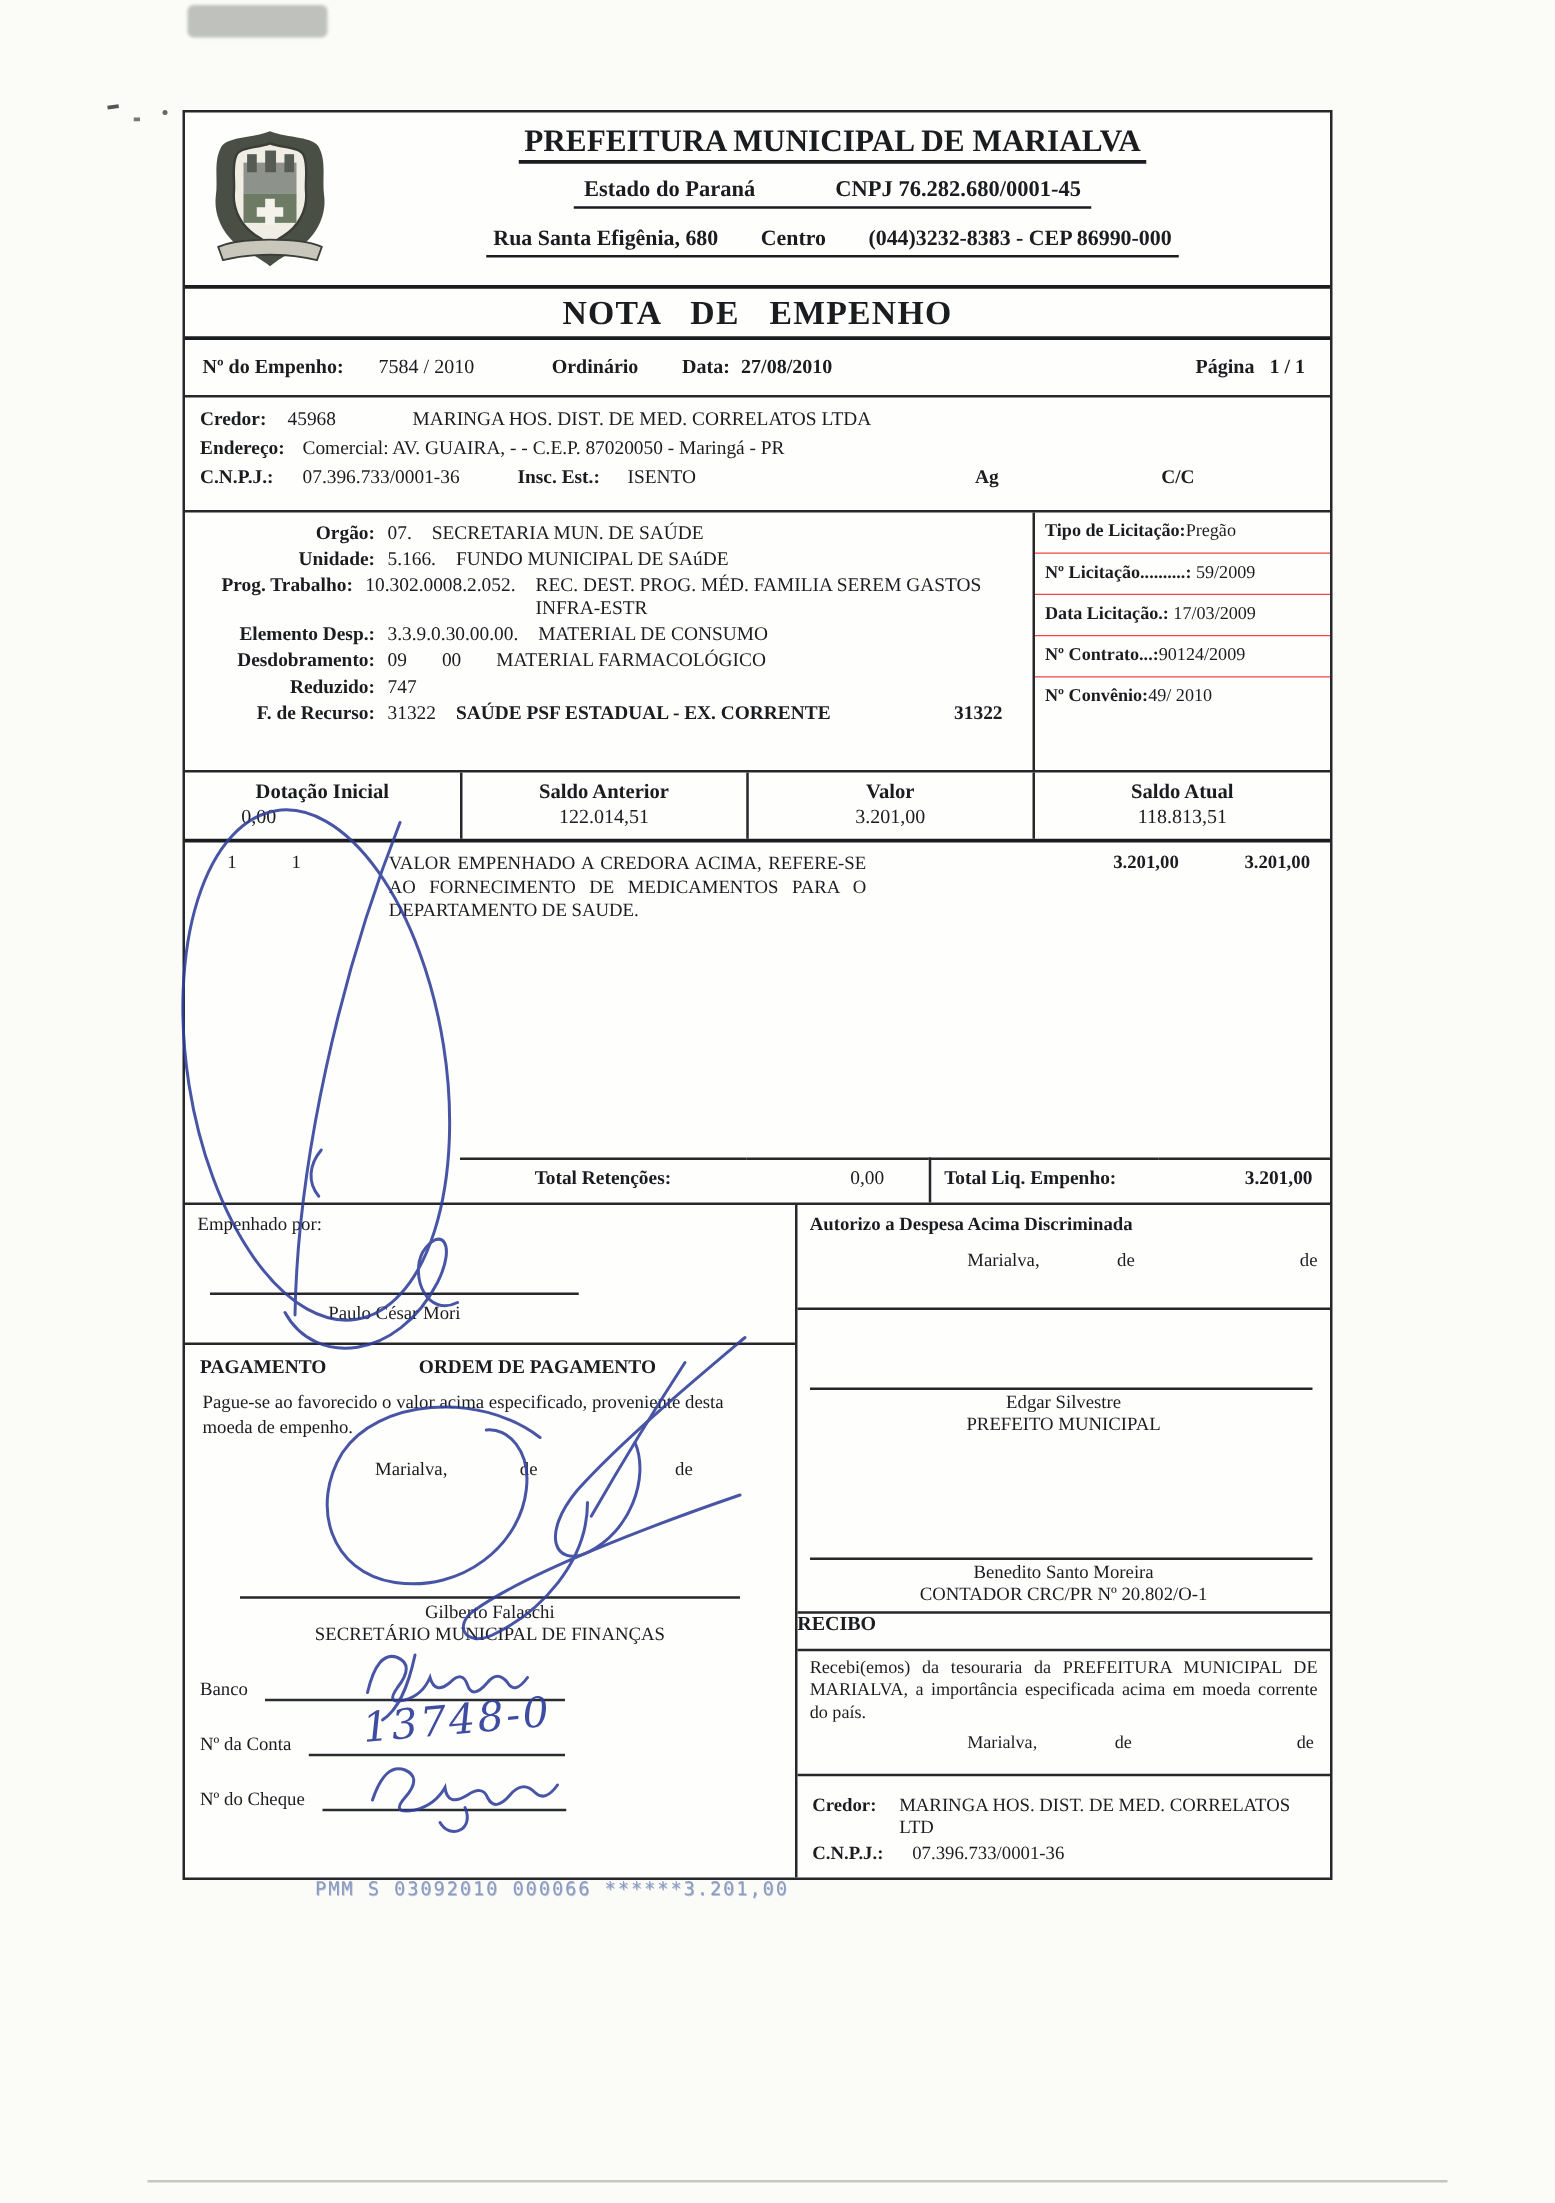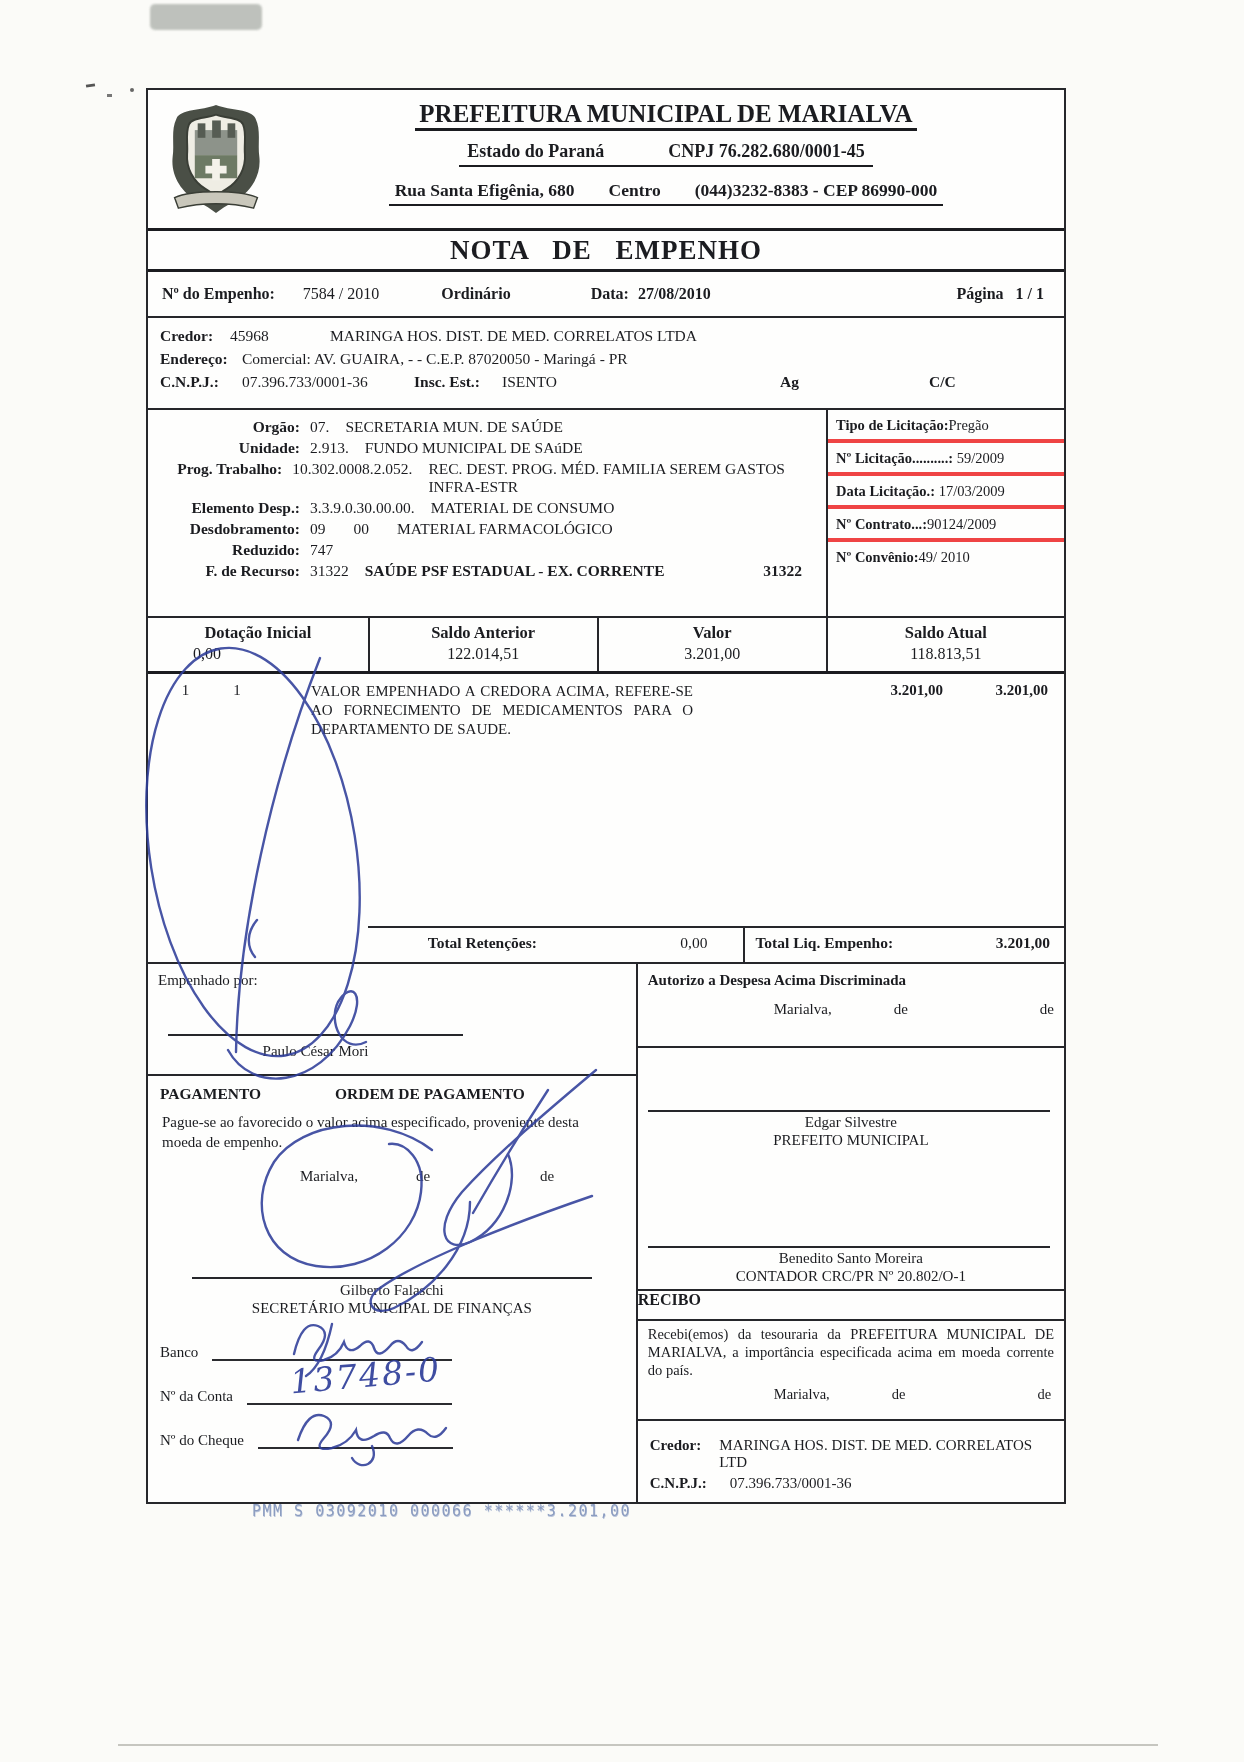--- a/index.html
+++ b/index.html
@@ -43,21 +43,21 @@
 
   .classif { display:flex; height:208px; border-bottom:2px solid #26272b; }
   .cls-main { flex:1; padding:6px 0 0; font-size:15.5px; }
   .cls-row { display:flex; padding:1.5px 0; }
   .cls-lbl { width:162px; text-align:right; font-weight:bold; padding-right:10px; }
   .cls-code { margin-right:16px; }
   .cls-code2 { margin-right:28px; }
   .cls-desc-bold { font-weight:bold; }
   .cls-extra { margin-left:auto; margin-right:24px; font-weight:bold; }
   .lic { width:238px; border-left:2px solid #26272b; font-size:14.5px; }
-  .lic-row { padding:7px 8px 5px; border-bottom:4px solid #ef4444; min-height:33px; }
+  .lic-row { padding:7px 8px 5px; border-bottom:1px solid #ef4444; min-height:33px; }
   .lic-row:last-child { border-bottom:none; }
   .lic-lbl { font-weight:bold; }
 
   .saldos { display:flex; height:56px; border-bottom:3px solid #1b1c20; text-align:center; }
   .saldo-cell { padding-top:5px; border-right:2px solid #26272b; }
   .saldo-cell:nth-child(1) { width:24.2%; }
   .saldo-cell:nth-child(2) { width:25%; }
   .saldo-cell:nth-child(3) { width:25%; }
   .saldo-cell:nth-child(4) { width:25.8%; border-right:none; }
   .saldo-lbl { font-weight:bold; font-size:16.5px; }
@@ -176,21 +176,21 @@
   </div>
 
   <div class="band">
     <span>NOTA DE EMPENHO</span>
   </div>
 
   <div class="emp-row">
     <span class="b">Nº do Empenho:</span>
     <span style="margin-left:28px;">7584 / 2010</span>
     <span class="b" style="margin-left:62px;">Ordinário</span>
-    <span class="b" style="margin-left:80px;">Data:</span>
+    <span class="b" style="margin-left:35px;">Data:</span>
     <span class="b" style="margin-left:9px;">27/08/2010</span>
     <span class="b" style="margin-left:auto;">Página</span>
     <span class="b" style="margin-left:12px; margin-right:6px;">1 / 1</span>
   </div>
 
   <div class="credor">
     <div class="cred-row">
       <span class="lbl-credor">Credor:</span>
       <span class="cred-code">45968</span>
       <span>MARINGA HOS. DIST. DE MED. CORRELATOS LTDA</span>
@@ -211,21 +211,21 @@
 
   <div class="classif">
     <div class="cls-main">
       <div class="cls-row">
         <span class="cls-lbl">Orgão:</span>
         <span class="cls-code">07.</span>
         <span>SECRETARIA MUN. DE SAÚDE</span>
       </div>
       <div class="cls-row">
         <span class="cls-lbl">Unidade:</span>
-        <span class="cls-code">2.913.</span>
+        <span class="cls-code">5.166.</span>
         <span>FUNDO MUNICIPAL DE SAúDE</span>
       </div>
       <div class="cls-row">
         <span class="cls-lbl">Prog. Trabalho:</span>
         <span class="cls-code">10.302.0008.2.052.</span>
         <span>REC. DEST. PROG. MÉD. FAMILIA SEREM GASTOS INFRA-ESTR</span>
       </div>
       <div class="cls-row">
         <span class="cls-lbl">Elemento Desp.:</span>
         <span class="cls-code">3.3.9.0.30.00.00.</span>

